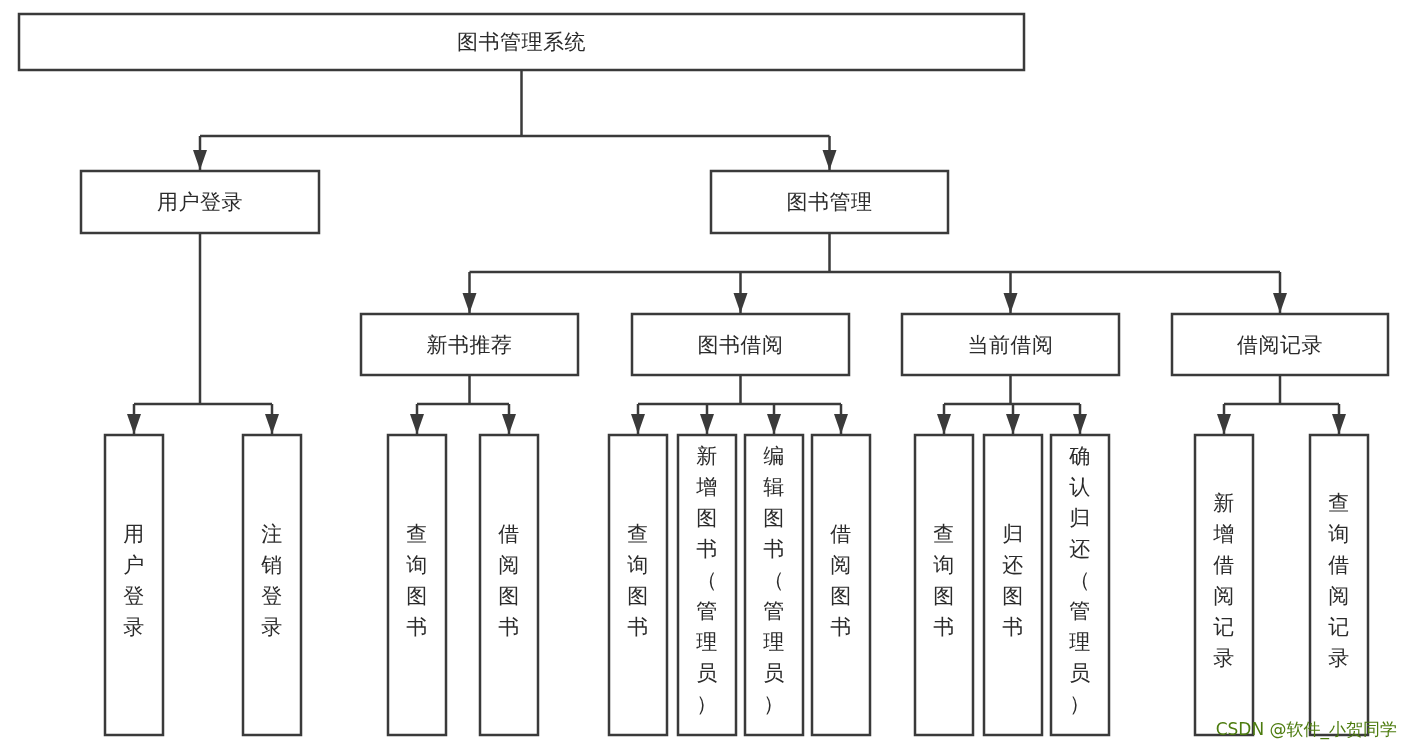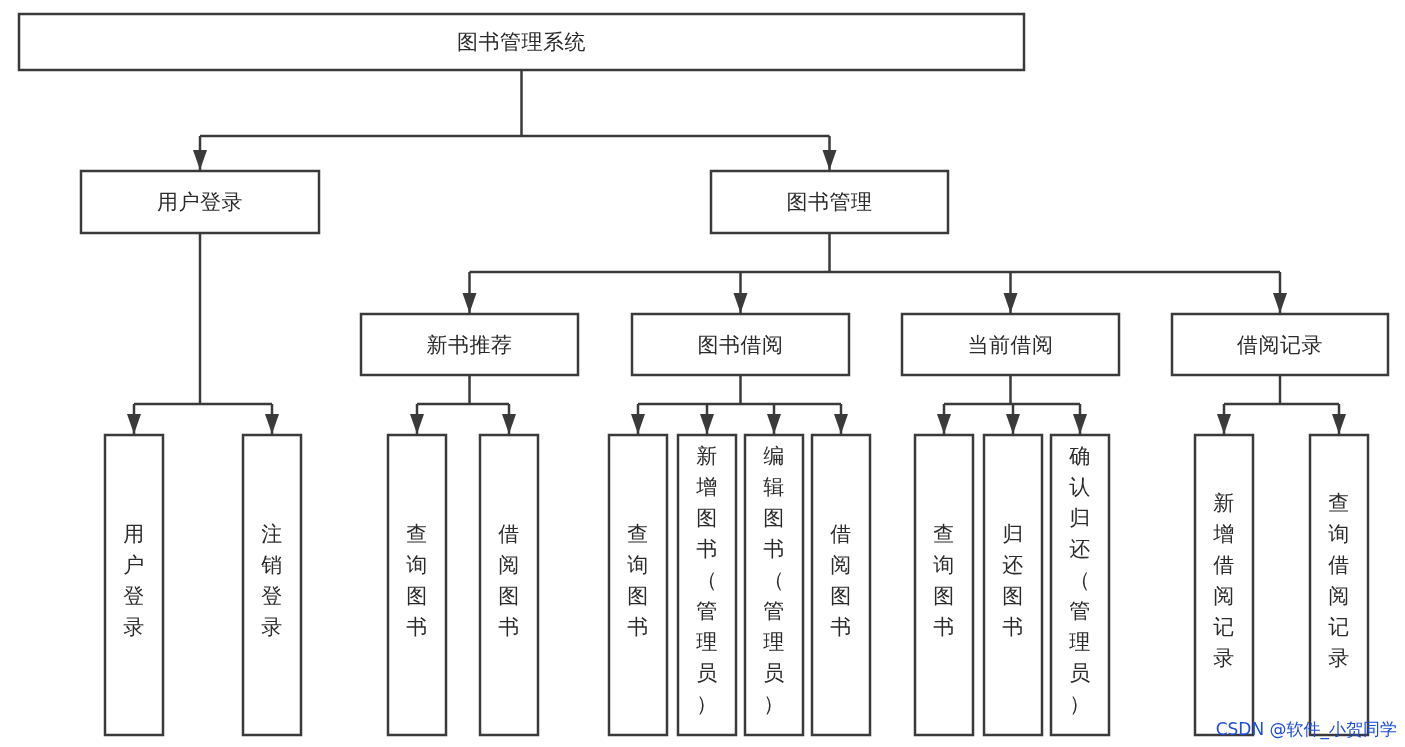--- a/index.html
+++ b/index.html
@@ -57,21 +57,21 @@
     font-size: 21px;
     fill: #2b2b2b;
     letter-spacing: 0.5px;
   }
   .watermark {
     position: absolute;
     right: 8px;
     bottom: 6px;
     font-family: "DejaVu Sans", "Liberation Sans", sans-serif;
     font-size: 17px;
-    color: #1d4ed8;
+    color: #4d7c0f;
     white-space: nowrap;
     user-select: none;
   }
 </style>
 </head>
 <body>
 
 <div id="diagram-root">
   <svg id="diagram-svg" viewBox="0 0 1405 747">
     <g id="connectors-layer">

